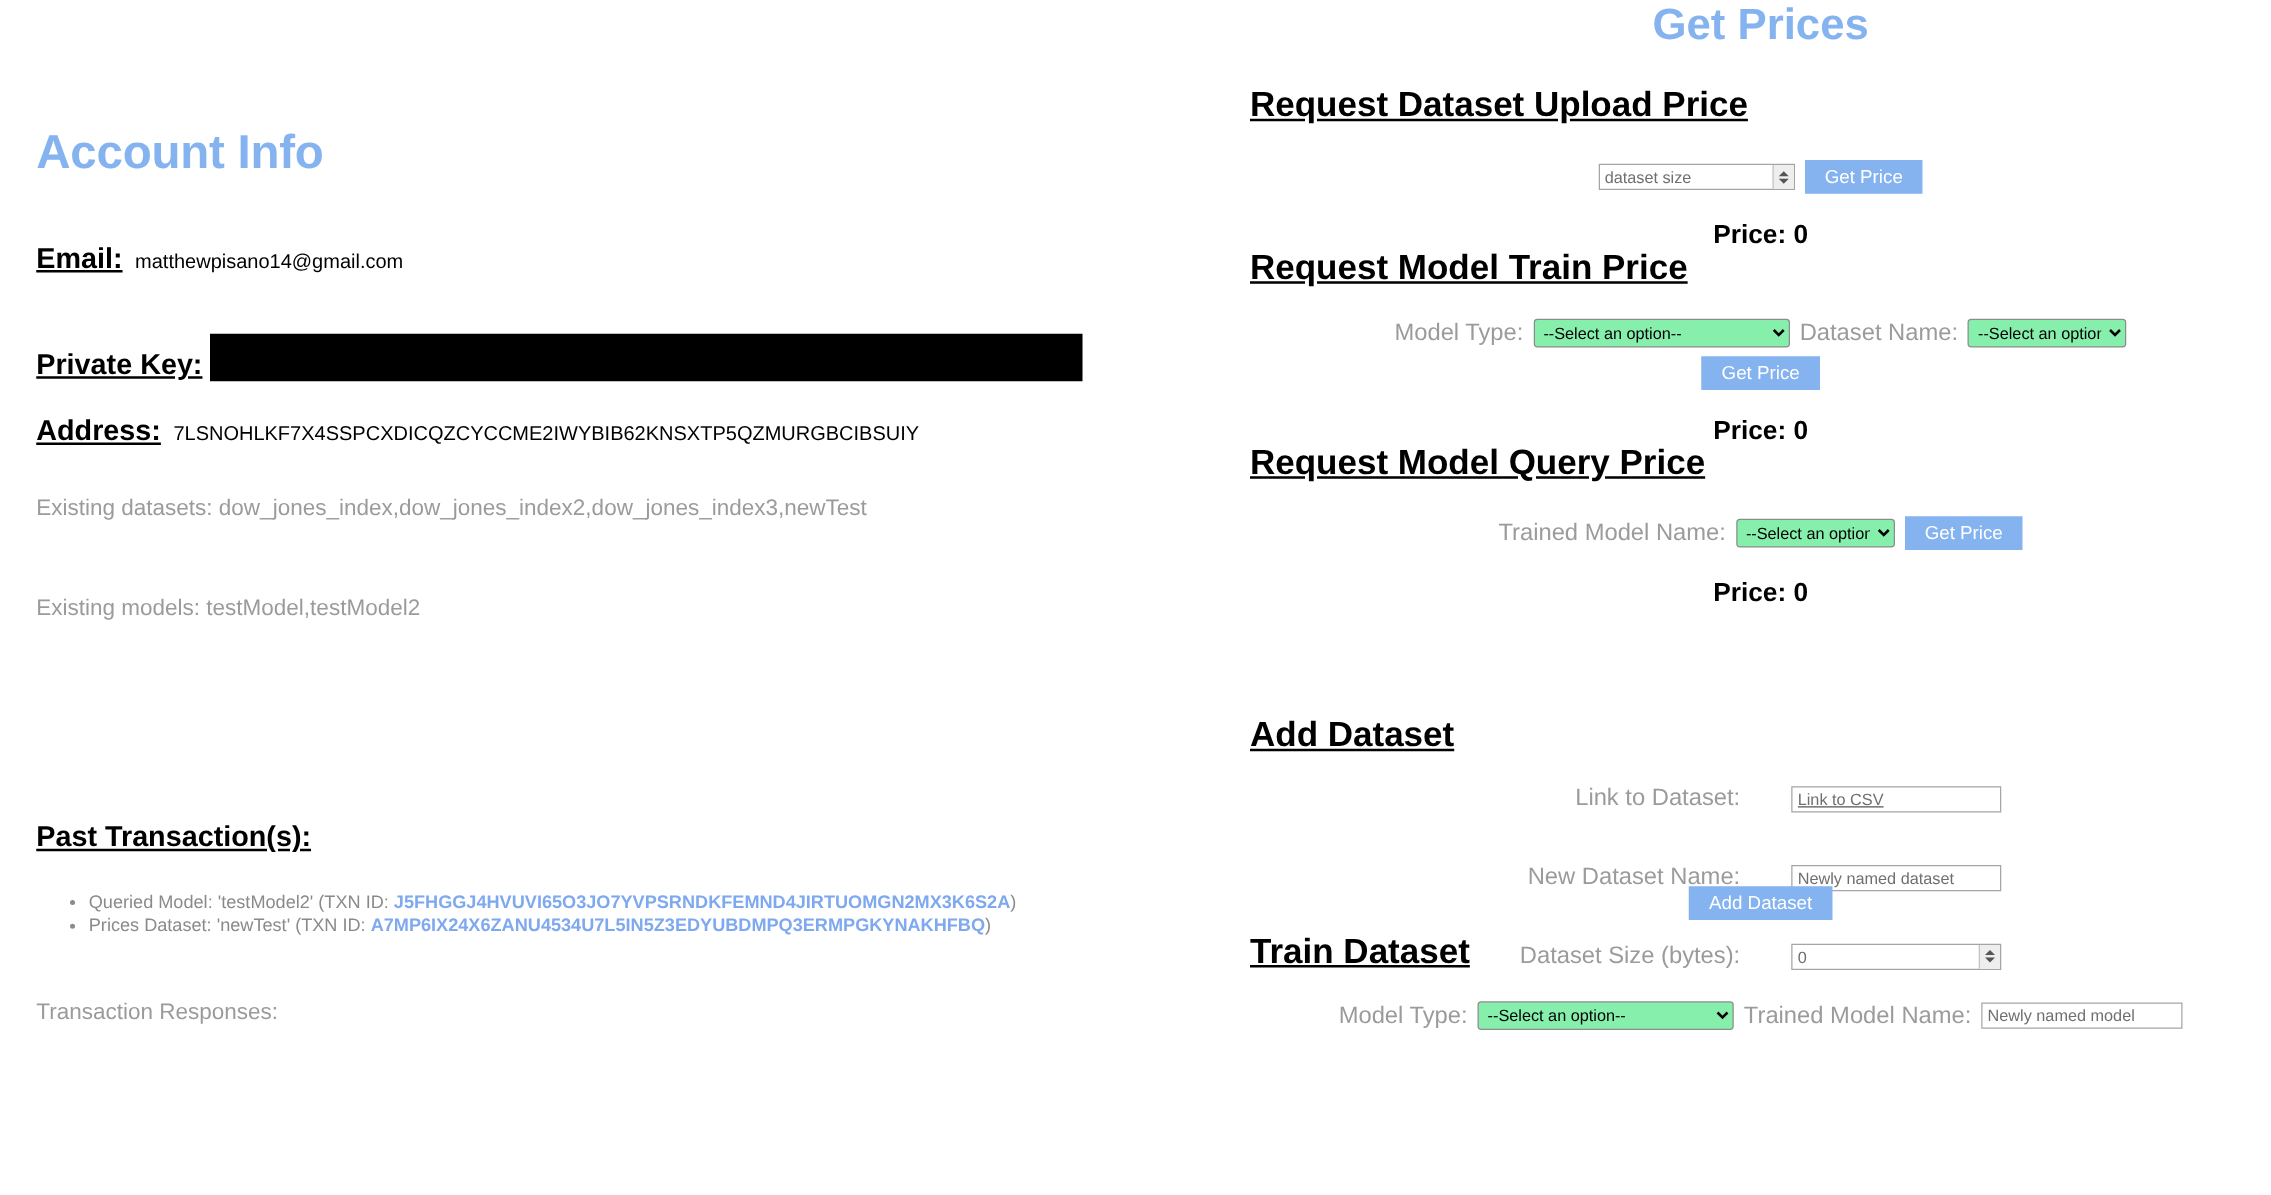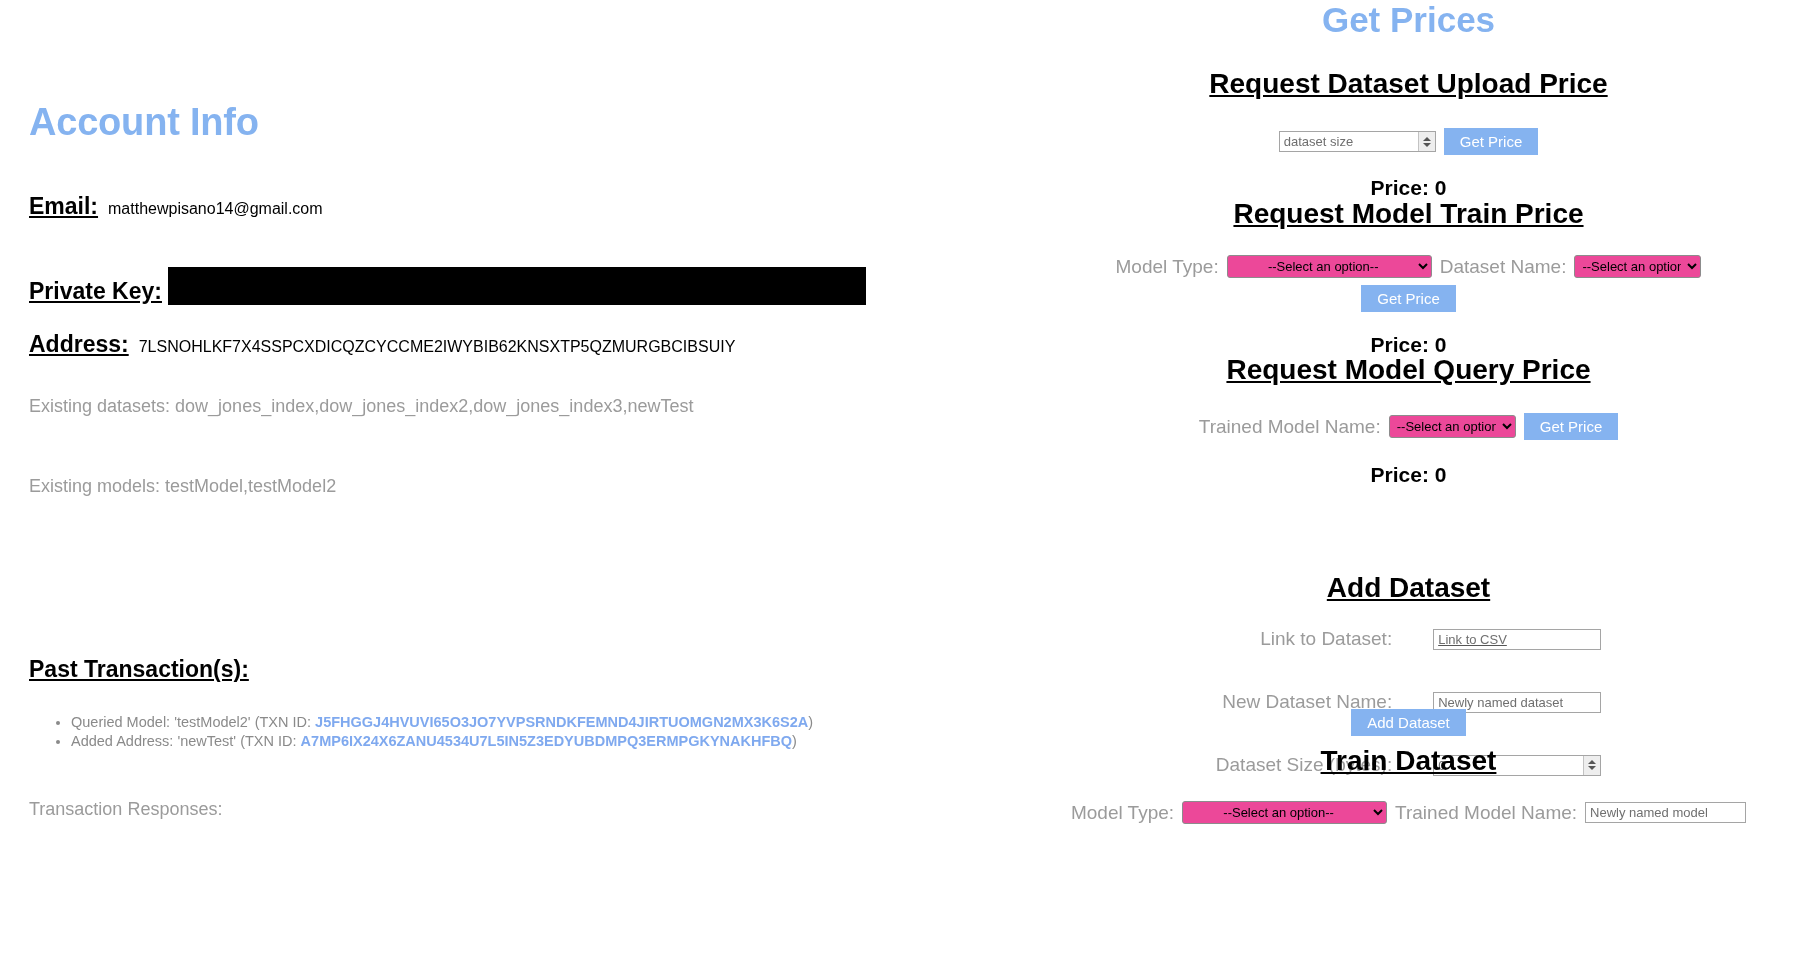--- a/index.html
+++ b/index.html
@@ -133,21 +133,20 @@
   .sec-h1 {
     text-align: center;
     color: #85b3f0;
     font-size: 35px;
     font-weight: bold;
     margin: 0;
     line-height: 1;
   }
 
   .sec-h2 {
-    text-align: center;
     color: #000;
     font-size: 28px;
     font-weight: bold;
     text-decoration: underline;
     margin: 0;
     line-height: 1;
   }
 
   .price-line {
     text-align: center;
@@ -206,26 +205,25 @@
     border-left: 4px solid transparent;
     border-right: 4px solid transparent;
   }
   .spinner .up   { border-bottom: 4px solid #555; }
   .spinner .down { border-top: 4px solid #555; }
 
   select {
     font-family: "Liberation Sans", sans-serif;
     font-size: 13px;
     color: #000;
-    background: #ec4899;
+    background: #86efac;
     border: 1px solid #8c8c8c;
     border-radius: 3px;
     height: 23px;
     padding: 1px 3px;
-    text-align: center;
   }
 
   .btn-blue {
     background: #85b3f0;
     border: none;
     color: #ffffff;
     font-family: "Liberation Sans", sans-serif;
     font-size: 15px;
     padding: 5px 16px;
     cursor: pointer;
@@ -290,21 +288,21 @@
     <div class="muted-line datasets-line">Existing datasets: dow_jones_index,dow_jones_index2,dow_jones_index3,newTest</div>
     <div class="muted-line models-line">Existing models: testModel,testModel2</div>
 
     <div class="past-txn-title">Past Transaction(s):</div>
 
     <ul class="txn-list">
       <li>
         <span>Queried Model: 'testModel2' (TXN ID: </span><span class="txn-id">J5FHGGJ4HVUVI65O3JO7YVPSRNDKFEMND4JIRTUOMGN2MX3K6S2A</span><span>)</span>
       </li>
       <li>
-        <span>Added Address: 'newTest' (TXN ID: </span><span class="txn-id">A7MP6IX24X6ZANU4534U7L5IN5Z3EDYUBDMPQ3ERMPGKYNAKHFBQ</span><span>)</span>
+        <span>Prices Dataset: 'newTest' (TXN ID: </span><span class="txn-id">A7MP6IX24X6ZANU4534U7L5IN5Z3EDYUBDMPQ3ERMPGKYNAKHFBQ</span><span>)</span>
       </li>
     </ul>
 
     <div class="txn-responses">Transaction Responses:</div>
   </div>
 
   <div class="right-col">
 
     <h1 class="sec-h1 rc get-prices-h">Get Prices</h1>
 

